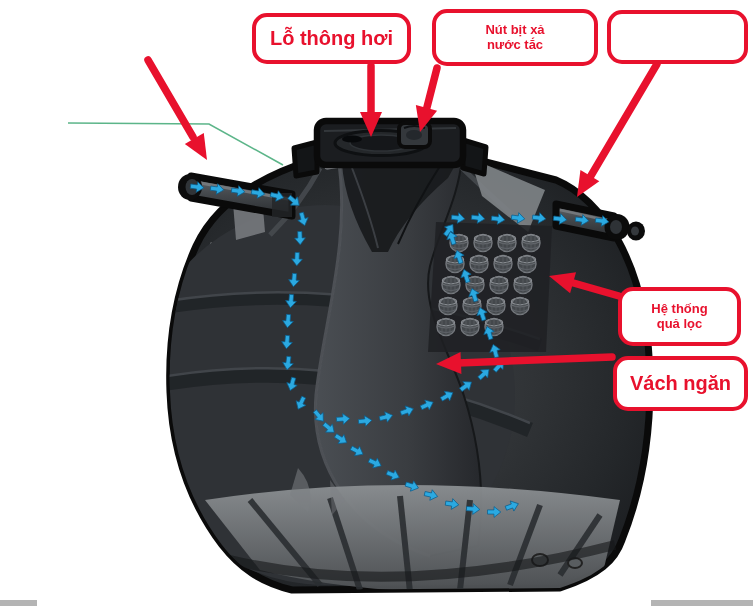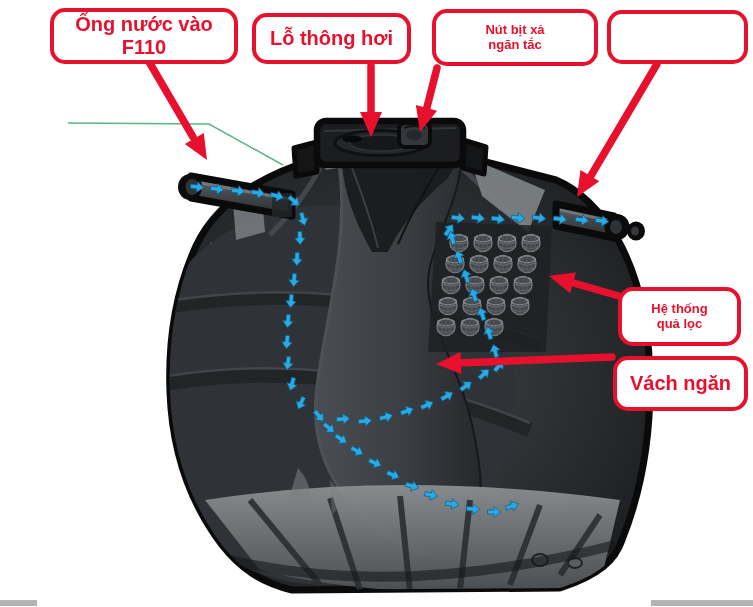--- a/index.html
+++ b/index.html
@@ -241,30 +241,26 @@
         <use href="#rhead" transform="translate(207,160) rotate(59.5)"></use>
         <use href="#rhead" transform="translate(371,137) rotate(90)"></use>
         <use href="#rhead" transform="translate(420,132) rotate(105)"></use>
         <use href="#rhead" transform="translate(577,197) rotate(121)"></use>
         <use href="#rhead" transform="translate(549,276) rotate(195.6)"></use>
         <use href="#rhead" transform="translate(436,364) rotate(177.7)"></use>
       </g>
     </g>
   </svg>
 
-  <div class="label" id="lbl-inlet">
-    <span>Ống nước vào</span>
-    <span>F110</span>
-  </div>
   <div class="label" id="lbl-vent">
     <span>Lỗ thông hơi</span>
   </div>
   <div class="label" id="lbl-plug">
     <span>Nút bịt xả</span>
-    <span>ngăn tắc</span>
+    <span>nước tắc</span>
   </div>
   <div class="label" id="lbl-outlet">
   </div>
   <div class="label" id="lbl-filter">
     <span>Hệ thống</span>
     <span>quả lọc</span>
   </div>
   <div class="label" id="lbl-baffle">
     <span>Vách ngăn</span>
   </div>

